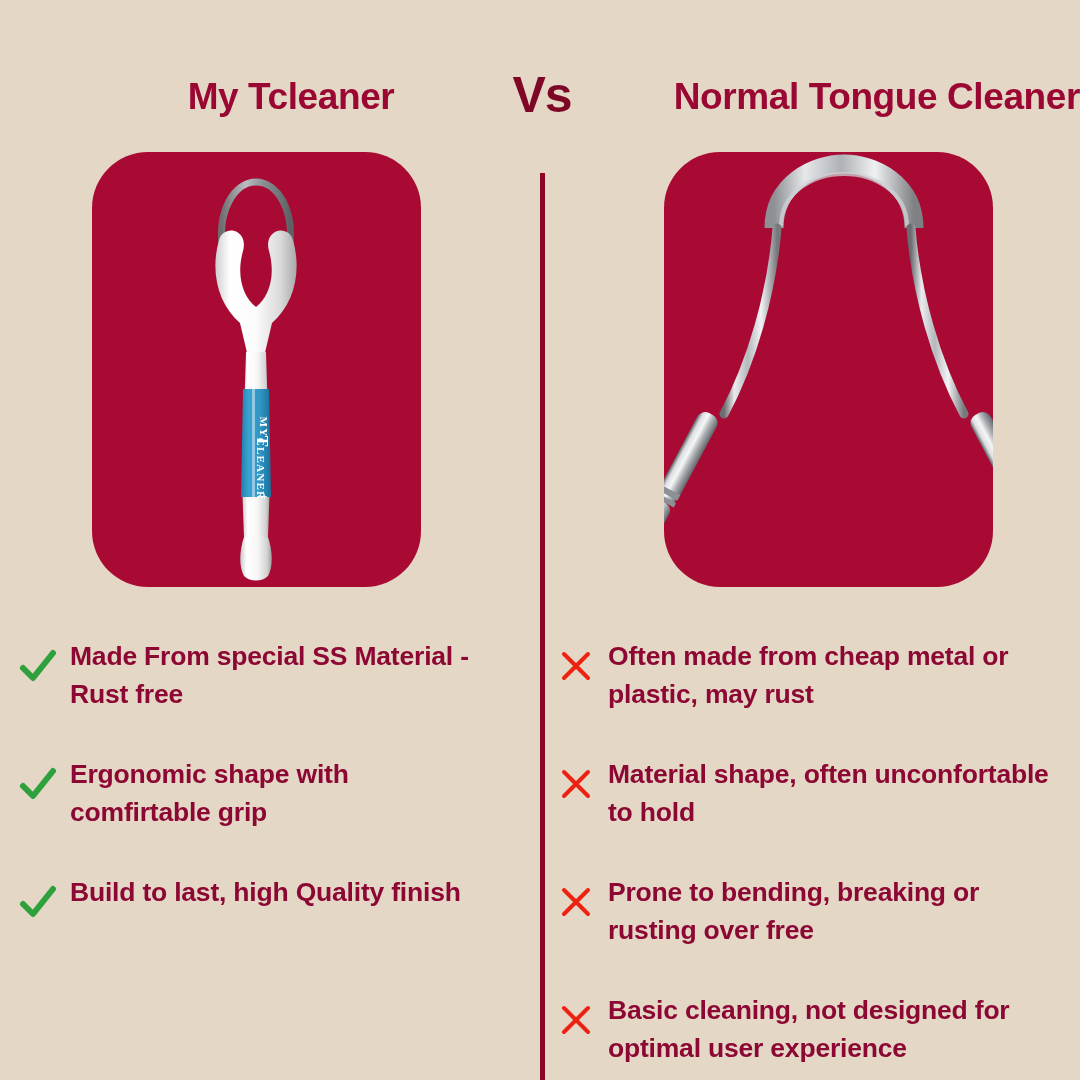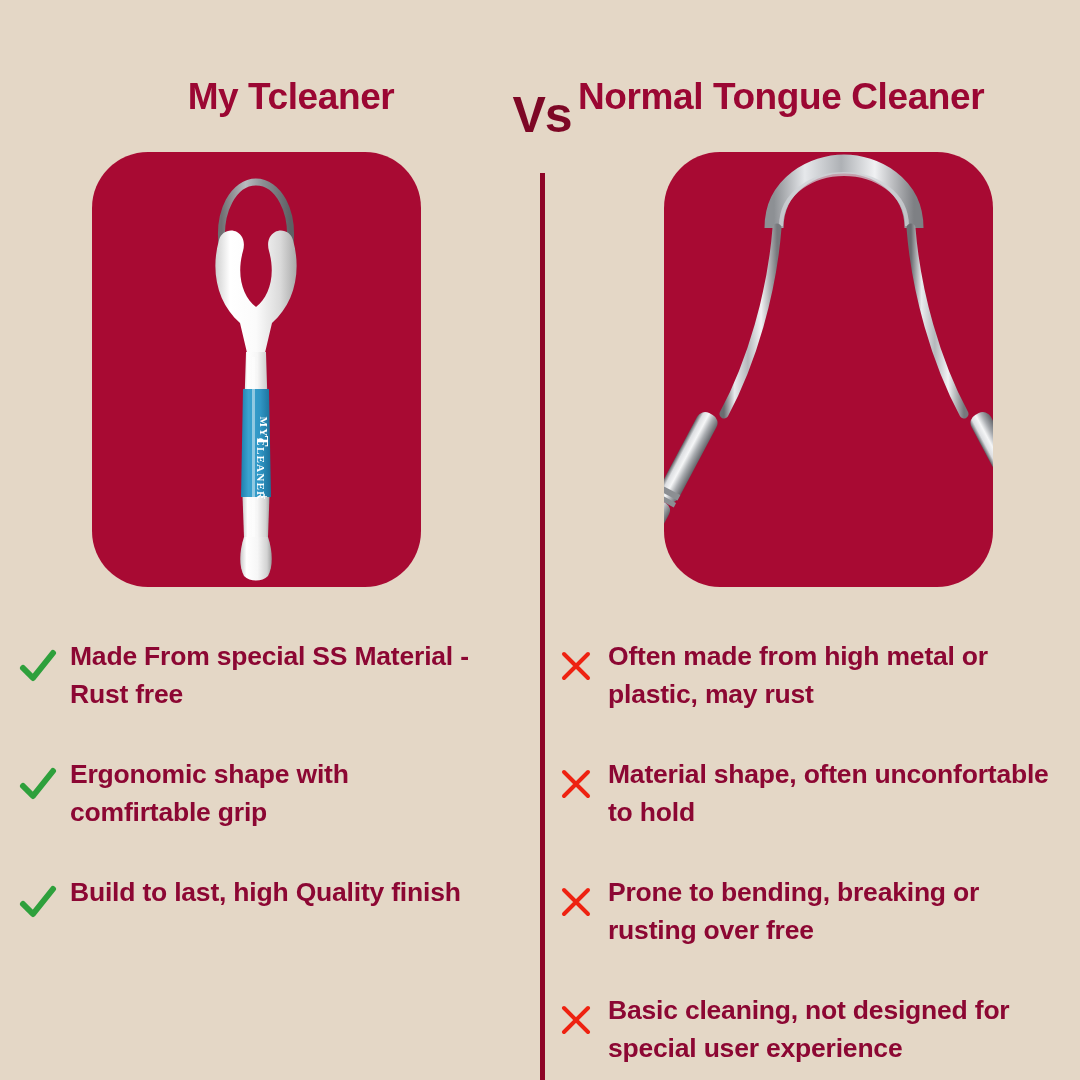--- a/index.html
+++ b/index.html
@@ -22,30 +22,29 @@
 
   .title {
     position:absolute;
     font-size:37px;
     font-weight:bold;
     color:#9b0733;
     letter-spacing:-0.4px;
     white-space:nowrap;
   }
   .title-left  { left:0;   top:76px; width:542px; text-align:center;padding-left:40px; }
-  .title-right { left:578px; top:76px; width:502px; text-align:left; }
+  .title-right { left:578px; top:76px; width:502px; text-align:right; }
 
   .vs-label {
     position:absolute;
     left:498px; top:66px;
     width:88px; text-align:center;
     font-size:50px; font-weight:bold;
     color:#7d0725;
     letter-spacing:-1px;
-    margin-top:20px;
   }
 
   
   .divider {
     position:absolute;
     left:540px; top:173px;
     width:5px; height:907px;
     background:#8e0427;
   }
 
@@ -259,21 +258,21 @@
   </div>
 
   <div class="list list-right">
 
     <div class="feature">
       <span class="mark">
         <svg viewBox="0 0 40 40">
           <path d="M8 8 L32 32 M32 8 L8 32" fill="none" stroke="#ee2211" stroke-width="4" stroke-linecap="round"></path>
           </svg>
       </span>
-      <span class="feature-text">Often made from high metal or plastic, may rust</span>
+      <span class="feature-text">Often made from cheap metal or plastic, may rust</span>
     </div>
 
     <div class="feature">
       <span class="mark">
         <svg viewBox="0 0 40 40">
           <path d="M8 8 L32 32 M32 8 L8 32" fill="none" stroke="#ee2211" stroke-width="4" stroke-linecap="round"></path>
           </svg>
       </span>
       <span class="feature-text">Material shape, often unconfortable to hold</span>
     </div>
@@ -286,17 +285,17 @@
       </span>
       <span class="feature-text">Prone to bending, breaking or rusting over free</span>
     </div>
 
     <div class="feature">
       <span class="mark">
         <svg viewBox="0 0 40 40">
           <path d="M8 8 L32 32 M32 8 L8 32" fill="none" stroke="#ee2211" stroke-width="4" stroke-linecap="round"></path>
           </svg>
       </span>
-      <span class="feature-text">Basic cleaning, not designed for special user experience</span>
+      <span class="feature-text">Basic cleaning, not designed for optimal user experience</span>
     </div>
   </div>
 
 </div>
 
 </body></html>

